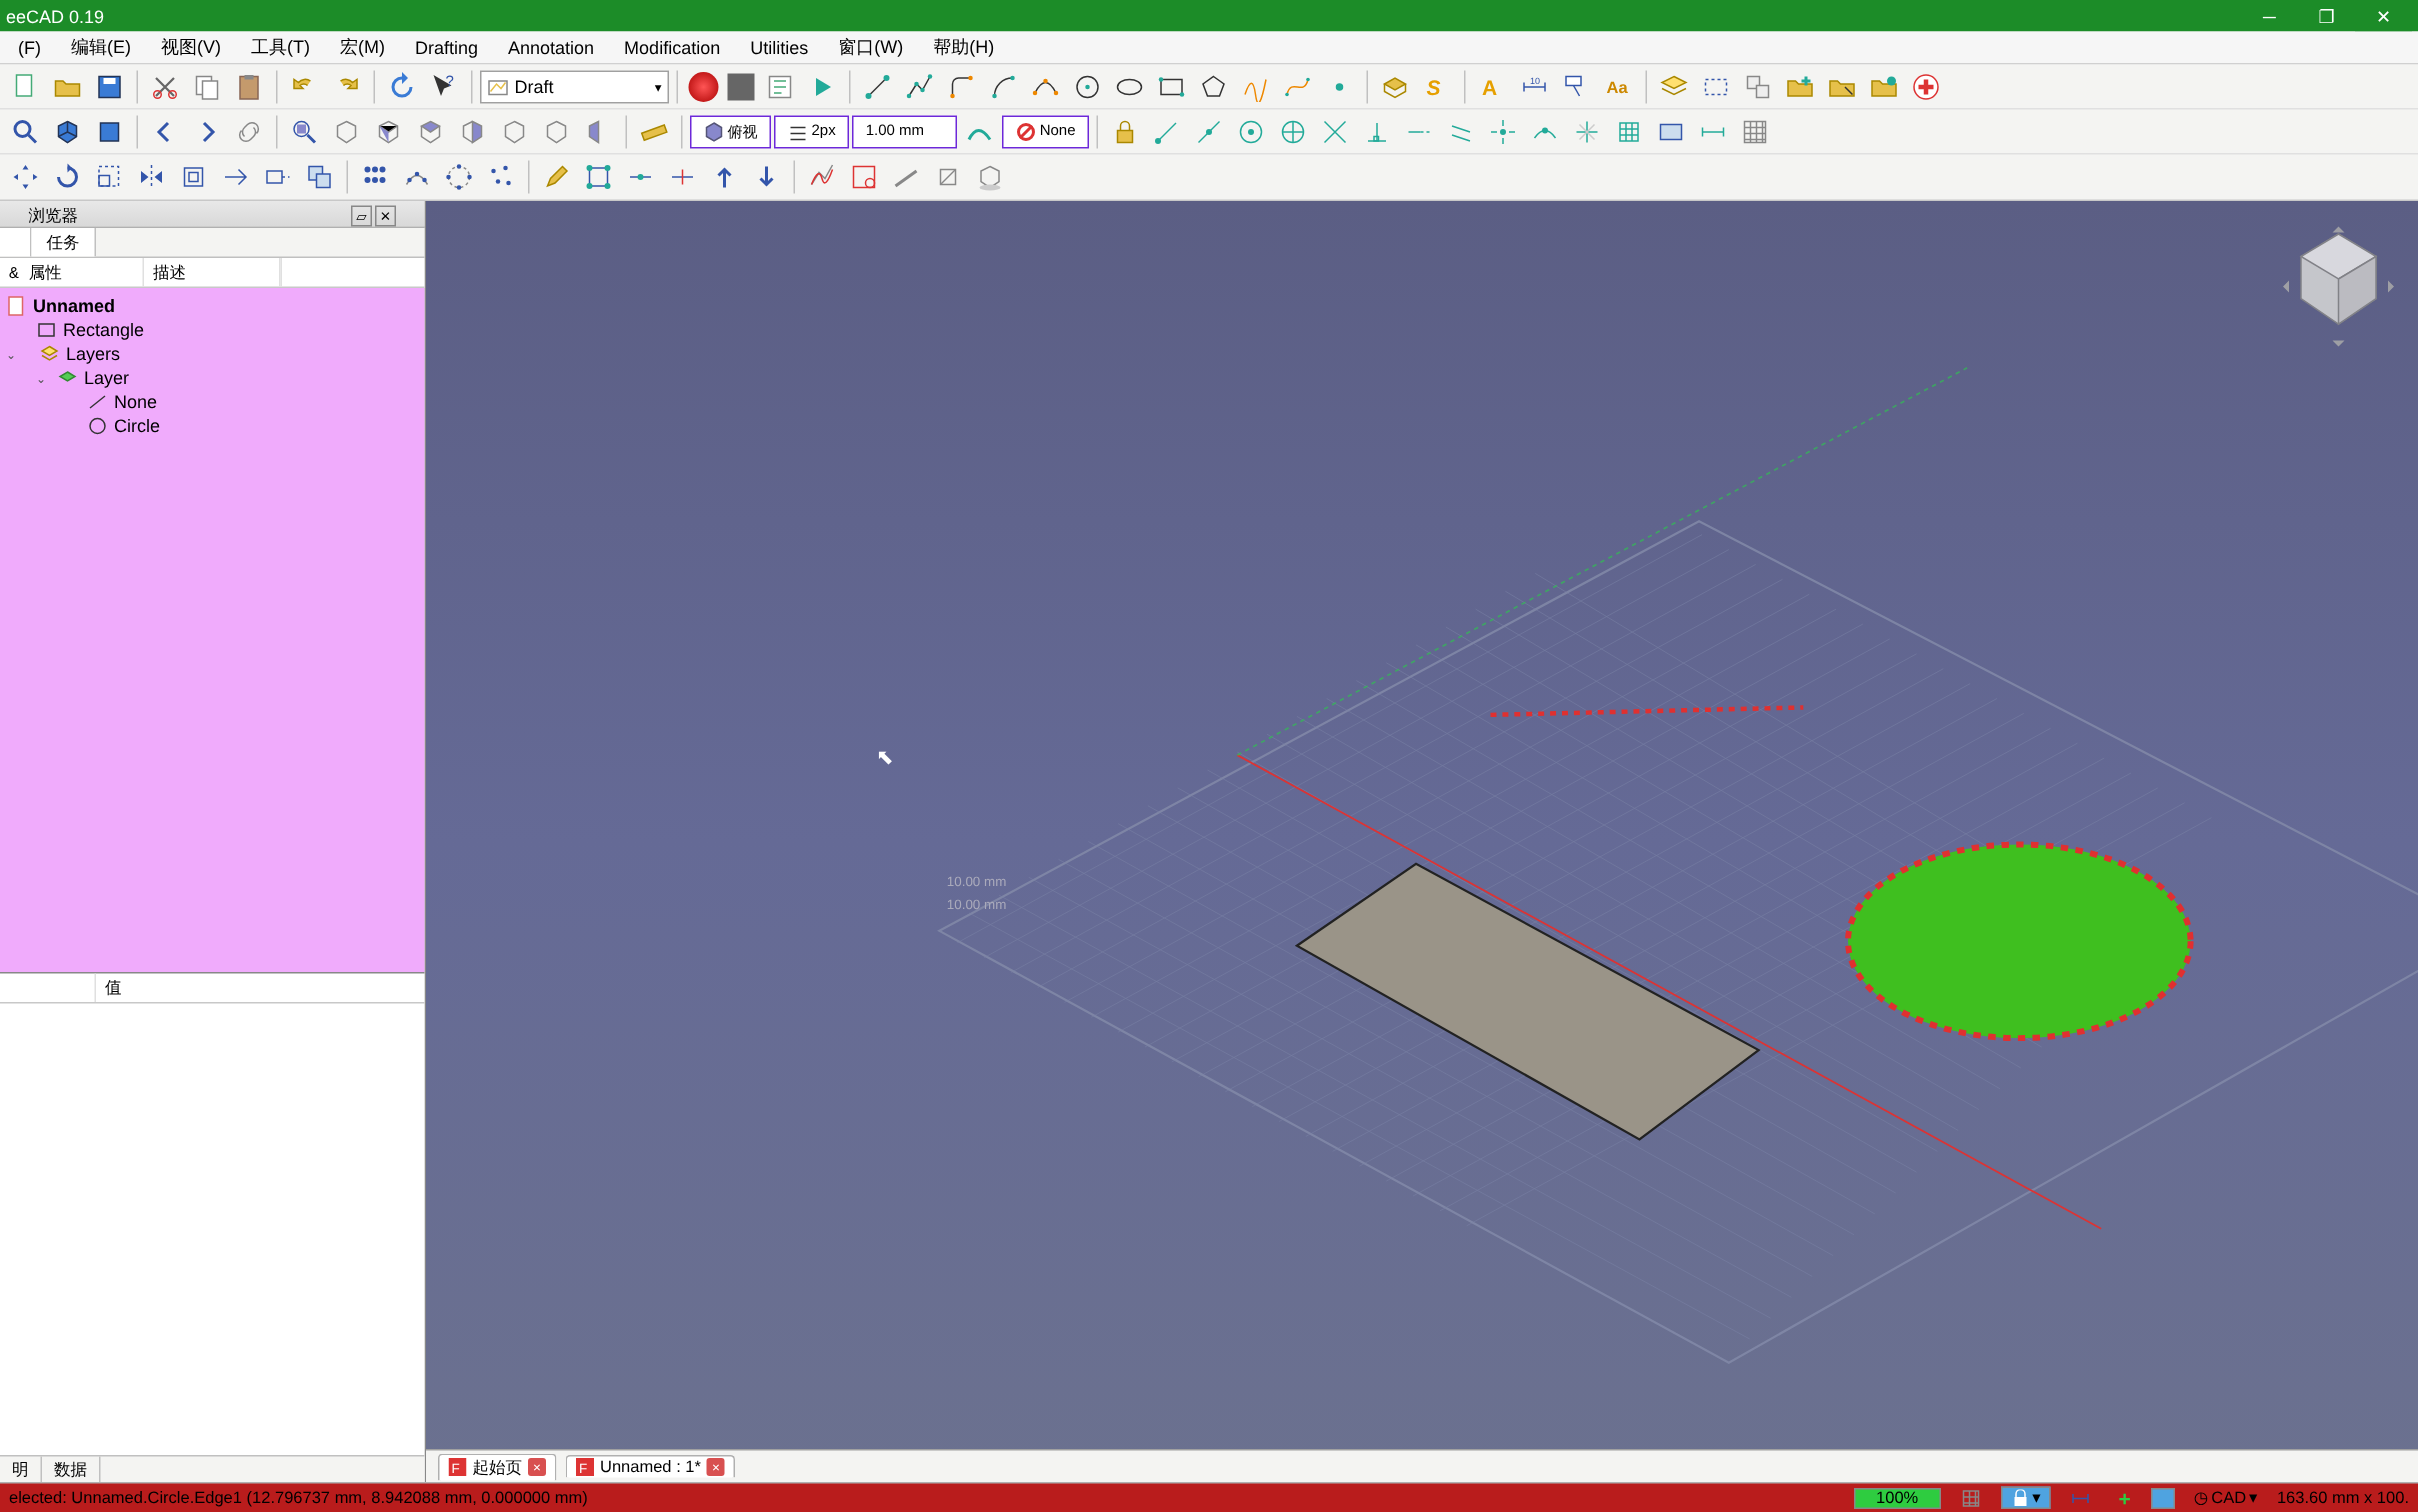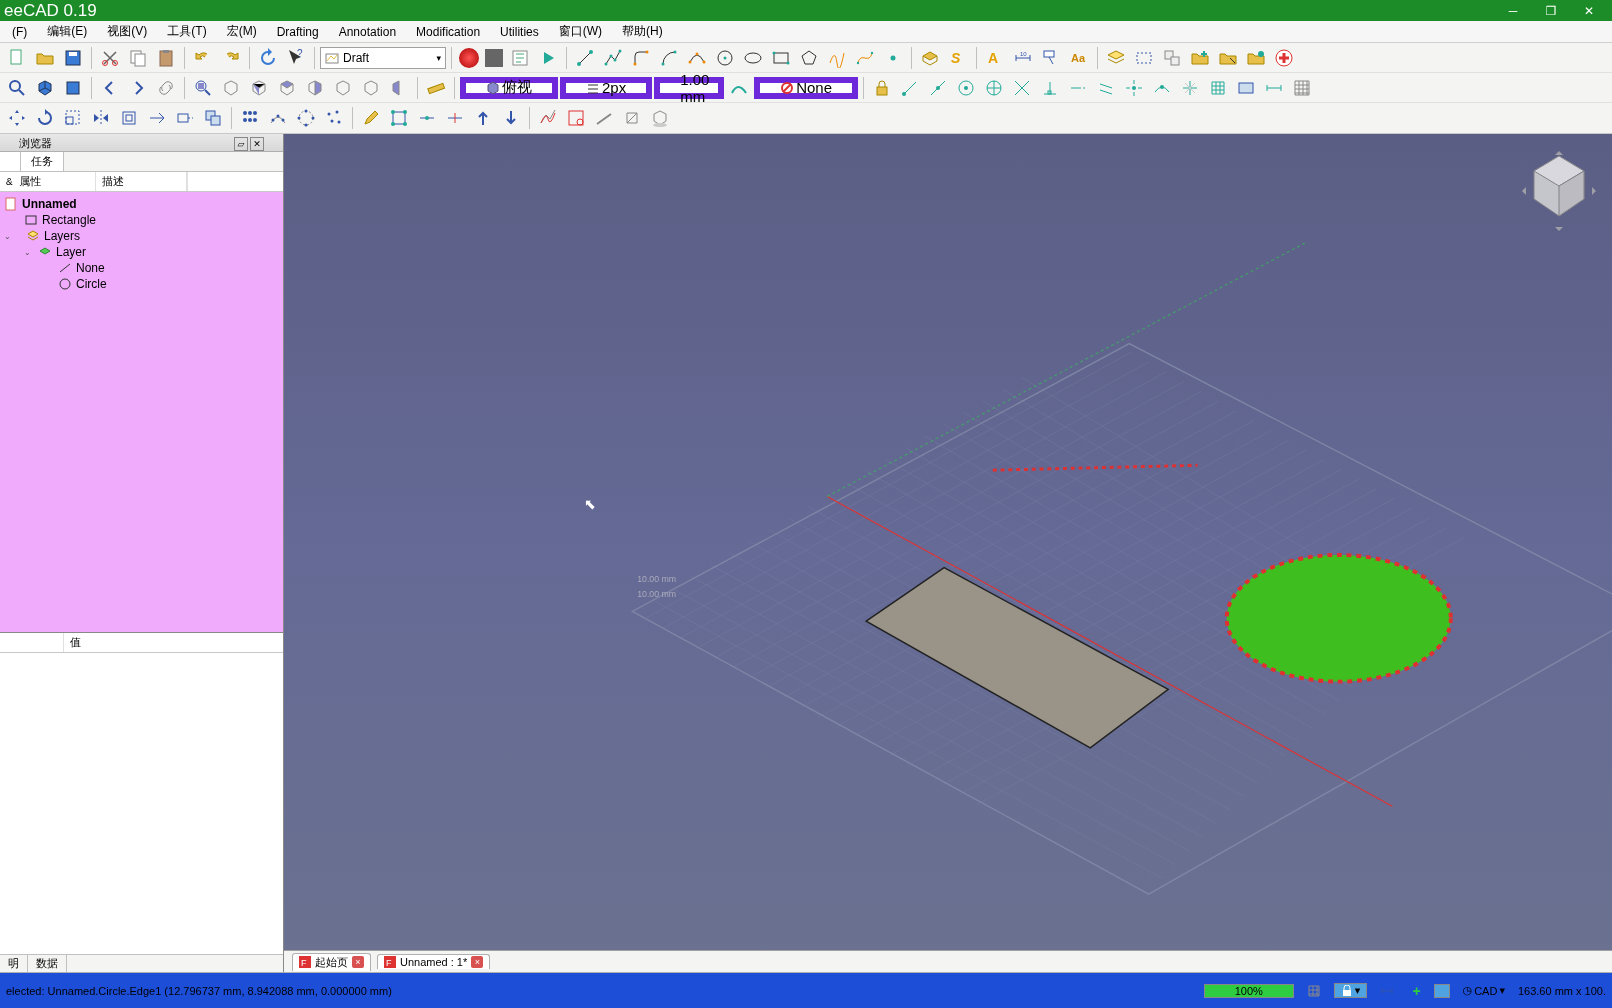--- a/index.html
+++ b/index.html
@@ -1,20 +1,20 @@
 <!DOCTYPE html>
 <html><head>
 <meta charset="utf-8">
 <style>
 * { box-sizing: border-box; margin: 0; padding: 0; font-family: "Microsoft YaHei", Arial, sans-serif; }
 body { width: 1612px; height: 1008px; background: #f0f0f0; display: flex; flex-direction: column; overflow: hidden; font-size: 12px; }
 
 
 .titlebar { background: #1c8c28; color: #fff; height: 21px; display: flex; align-items: center; padding: 0 4px; }
-.titlebar .title { flex: 1; font-size: 17px; }
+.titlebar .title { flex: 1; font-size: 12px; }
 .titlebar .winbtn { width: 38px; height: 21px; display: flex; align-items: center; justify-content: center; color: #fff; }
 .titlebar .winbtn.close { background: #1c8c28; }
 
 
 .menubar { background: #f6f6f6; border-bottom: 1px solid #d0d0d0; height: 22px; display: flex; align-items: center; padding: 0 2px; }
 .menubar .item { padding: 2px 10px; cursor: default; }
 
 
 .toolbars { background: #f4f4f2; border-bottom: 1px solid #c8c8c8; }
 .tbrow { display: flex; align-items: center; height: 30px; border-bottom: 1px solid #e0e0e0; gap: 2px; padding: 0 4px; }
@@ -25,21 +25,21 @@
 
 
 .wb-select { display:flex; align-items:center; border:1px solid #a0a0a0; background:#fff; height:22px; padding:0 4px; gap:4px; width:126px; }
 .wb-select .chev { margin-left:auto; font-size:9px; }
 
 
 .recbtn { width:20px; height:20px; border-radius:50%; margin:0 2px; }
 .stopbtn { width:18px; height:18px; margin:0 2px; }
 
 
-.tbinput { display:flex; align-items:center; border:6px solid #6d28d9; background:#fff; height:22px; padding:0 20px; font-size:15px; gap:2px; }
+.tbinput { display:flex; align-items:center; border:1px solid #6d28d9; background:#fff; height:22px; padding:0 8px; font-size:10px; gap:2px; }
 
 
 .workspace { flex:1; display:flex; min-height:0; }
 .sidebar { width:284px; display:flex; flex-direction:column; border-right:1px solid #888; background:#f4f4f2; }
 .panel-header { height:18px; background:linear-gradient(#e8e8e8,#d8d8d8); border-bottom:1px solid #b0b0b0; display:flex; align-items:flex-end; padding:0 19px; font-size:11px; }
 .panel-header .pbtn { margin-left:auto; width:14px; height:14px; border:1px solid #888; display:flex; align-items:center; justify-content:center; font-size:9px; }
 .panel-header .pbtn + .pbtn { margin-left:2px; }
 
 .tabs { display:flex; background:#f4f4f2; border-bottom:1px solid #c0c0c0; }
 .tab { padding:2px 10px; border-right:1px solid #c0c0c0; background:#fff; font-size:11px;text-align:center; }
@@ -69,22 +69,22 @@
 .view3d { flex:1; position:relative; background:linear-gradient(#5b5e84 0%, #656a96 50%, #6b718f 100%); }
 .view3d svg.scene { position:absolute; inset:0; width:100%; height:100%; }
 .navcube { position:absolute; top:12px; right:8px; width:90px; height:90px; }
 
 
 .doctabs { position:absolute; left:0; bottom:0; right:0; height:22px; background:#f4f4f2; border-top:1px solid #a0a0a0; display:flex; align-items:center; padding:0 8px; gap:6px; }
 .doctab { display:flex; align-items:center; padding:1px 6px; background:#fff; border:1px solid #b0b0b0; border-bottom:none; border-radius:3px 3px 0 0; font-size:11px; gap:4px; }
 .doctab .x { width:12px; height:12px; background:#d85050; color:#fff; display:flex; align-items:center; justify-content:center; font-size:9px; border-radius:2px; }
 
 
-.statusbar { height:36px; background:#1d4ed8; border-top:1px solid #b0b0b0; display:flex; align-items:center; font-size:11px; padding:0 6px; gap:8px; }
-.statusbar .zoom { background:#2ecc40; color:#000; padding:0 30px; border:1px solid #888; }
+.statusbar { height:20px; background:#b91c1c; border-top:1px solid #b0b0b0; display:flex; align-items:center; font-size:11px; padding:0 6px; gap:8px; }
+.statusbar .zoom { background:#2ecc40; color:#000; padding:0 14px; border:1px solid #888; }
 .statusbar .spacer { flex:1; }
 .statusbar .widget { display:flex; align-items:center; gap:2px; padding:0 4px; border:1px solid transparent; }
 .statusbar .lock { background:#4fa3e0; padding:0 6px; border:1px solid #888; }
 .statusbar .plus { color:#2ecc40; font-weight:bold; font-size:14px; }
 </style>
 </head>
 <body>
 
 <div class="titlebar">
   <span class="title">eeCAD 0.19</span>

